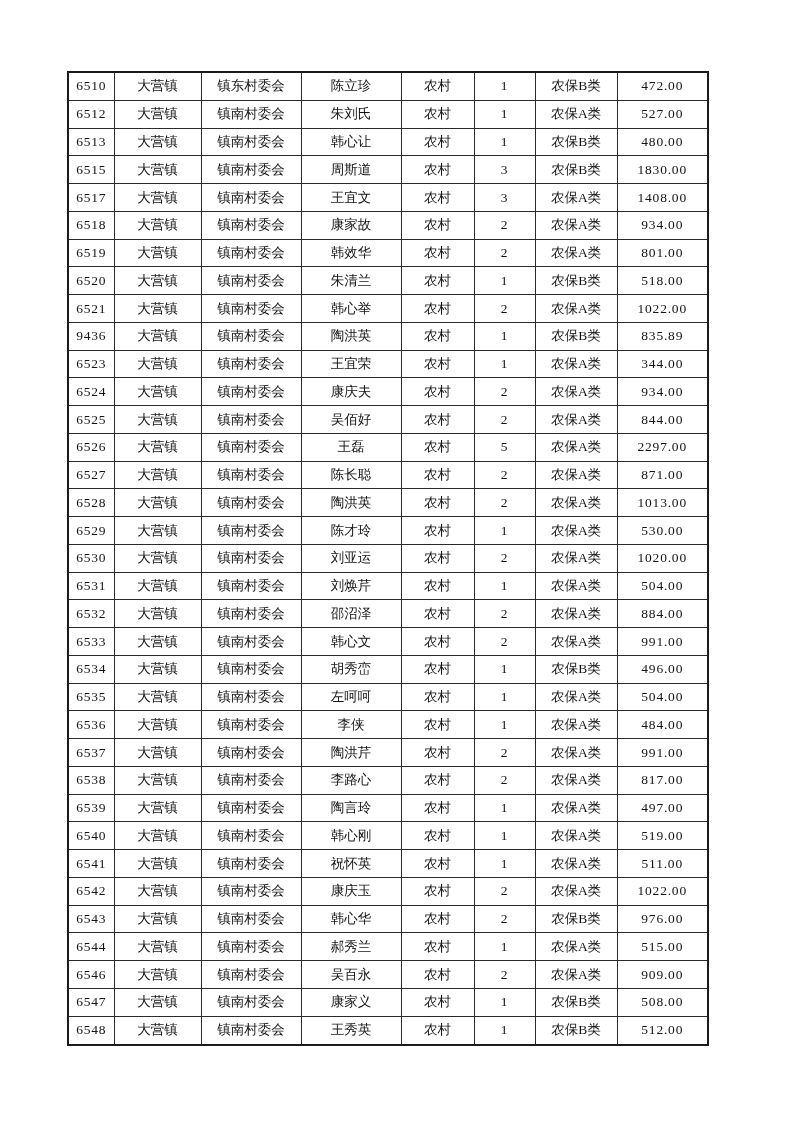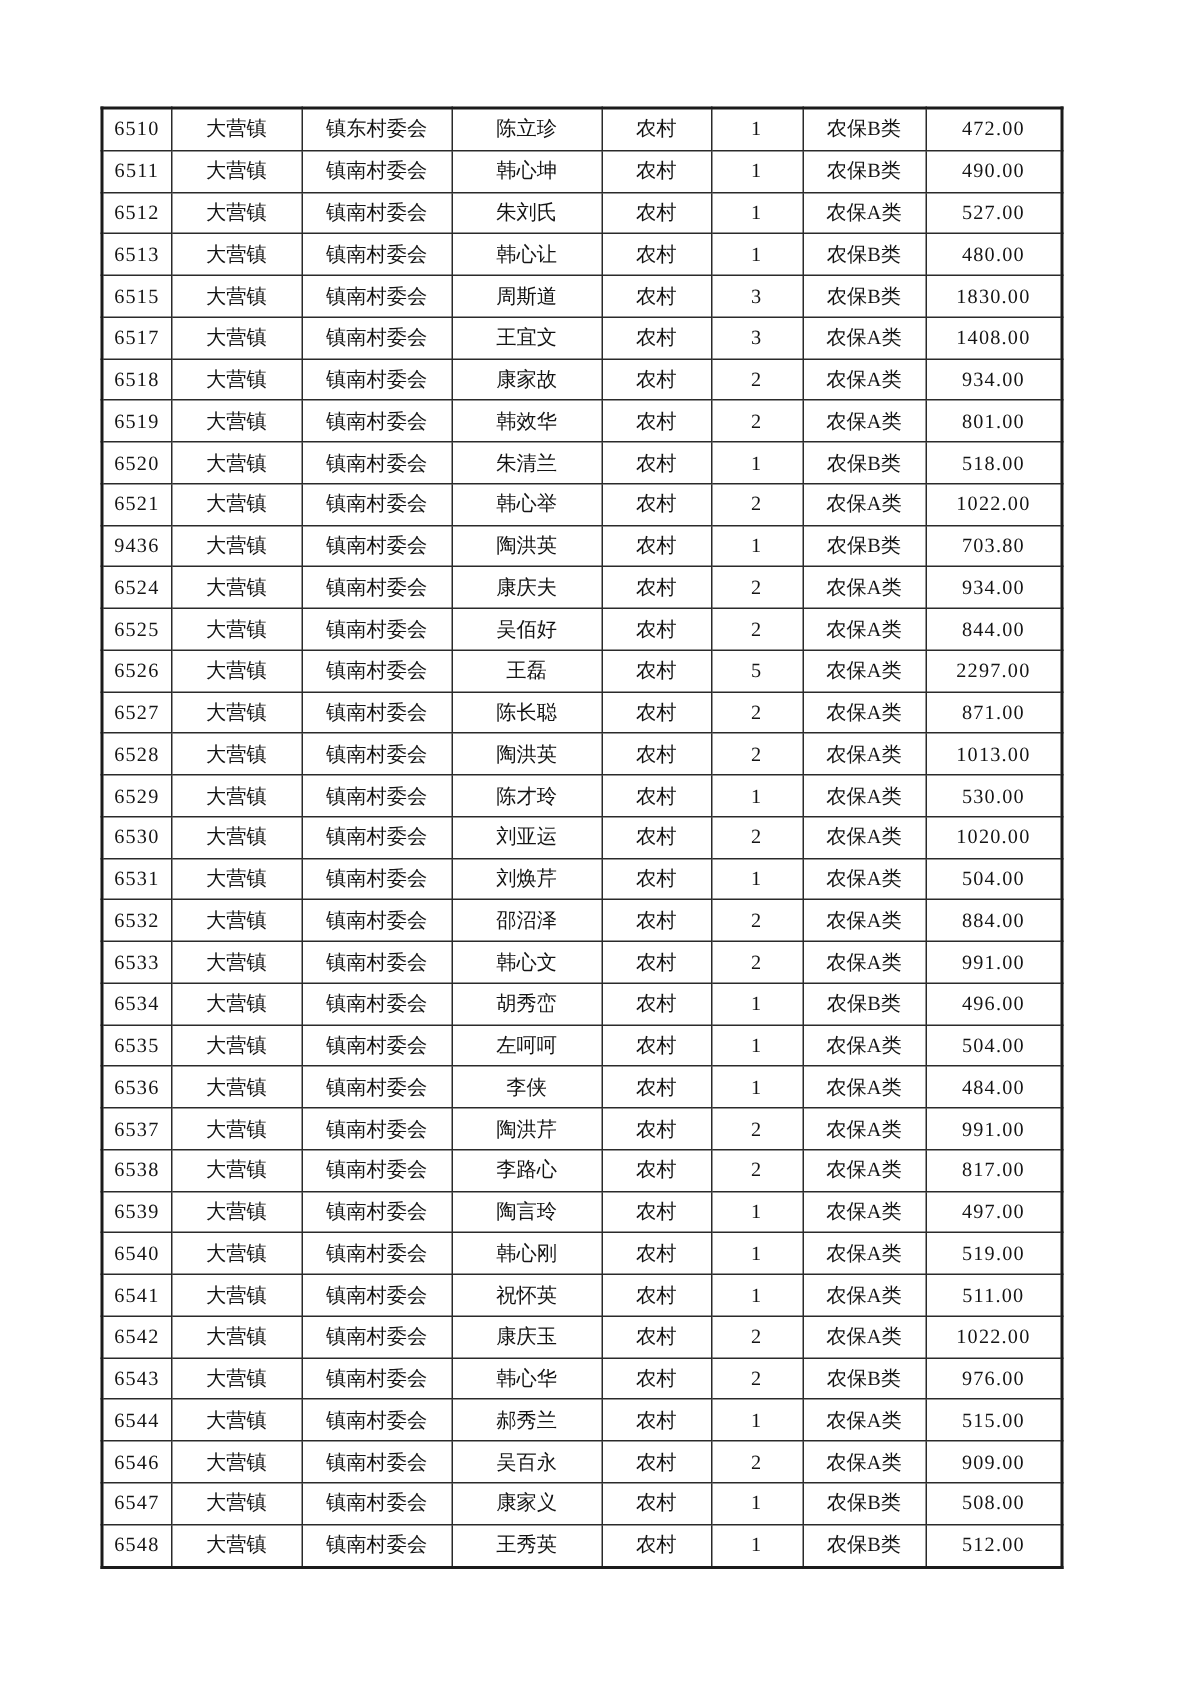--- a/index.html
+++ b/index.html
@@ -69,30 +69,20 @@
           <td class="c-serial">6510</td>
           <td>大营镇</td>
           <td>镇东村委会</td>
           <td>陈立珍</td>
           <td>农村</td>
           <td class="c-count">1</td>
           <td>农保B类</td>
           <td class="c-amount">472.00</td>
         </tr>
         <tr>
-          <td class="c-serial">6511</td>
-          <td>大营镇</td>
-          <td>镇南村委会</td>
-          <td>韩心坤</td>
-          <td>农村</td>
-          <td class="c-count">1</td>
-          <td>农保B类</td>
-          <td class="c-amount">490.00</td>
-        </tr>
-        <tr>
           <td class="c-serial">6512</td>
           <td>大营镇</td>
           <td>镇南村委会</td>
           <td>朱刘氏</td>
           <td>农村</td>
           <td class="c-count">1</td>
           <td>农保A类</td>
           <td class="c-amount">527.00</td>
         </tr>
         <tr>
@@ -166,21 +156,31 @@
           <td class="c-amount">1022.00</td>
         </tr>
         <tr>
           <td class="c-serial">9436</td>
           <td>大营镇</td>
           <td>镇南村委会</td>
           <td>陶洪英</td>
           <td>农村</td>
           <td class="c-count">1</td>
           <td>农保B类</td>
-          <td class="c-amount">703.80</td>
+          <td class="c-amount">835.89</td>
+        </tr>
+        <tr>
+          <td class="c-serial">6523</td>
+          <td>大营镇</td>
+          <td>镇南村委会</td>
+          <td>王宜荣</td>
+          <td>农村</td>
+          <td class="c-count">1</td>
+          <td>农保A类</td>
+          <td class="c-amount">344.00</td>
         </tr>
         <tr>
           <td class="c-serial">6524</td>
           <td>大营镇</td>
           <td>镇南村委会</td>
           <td>康庆夫</td>
           <td>农村</td>
           <td class="c-count">2</td>
           <td>农保A类</td>
           <td class="c-amount">934.00</td>

